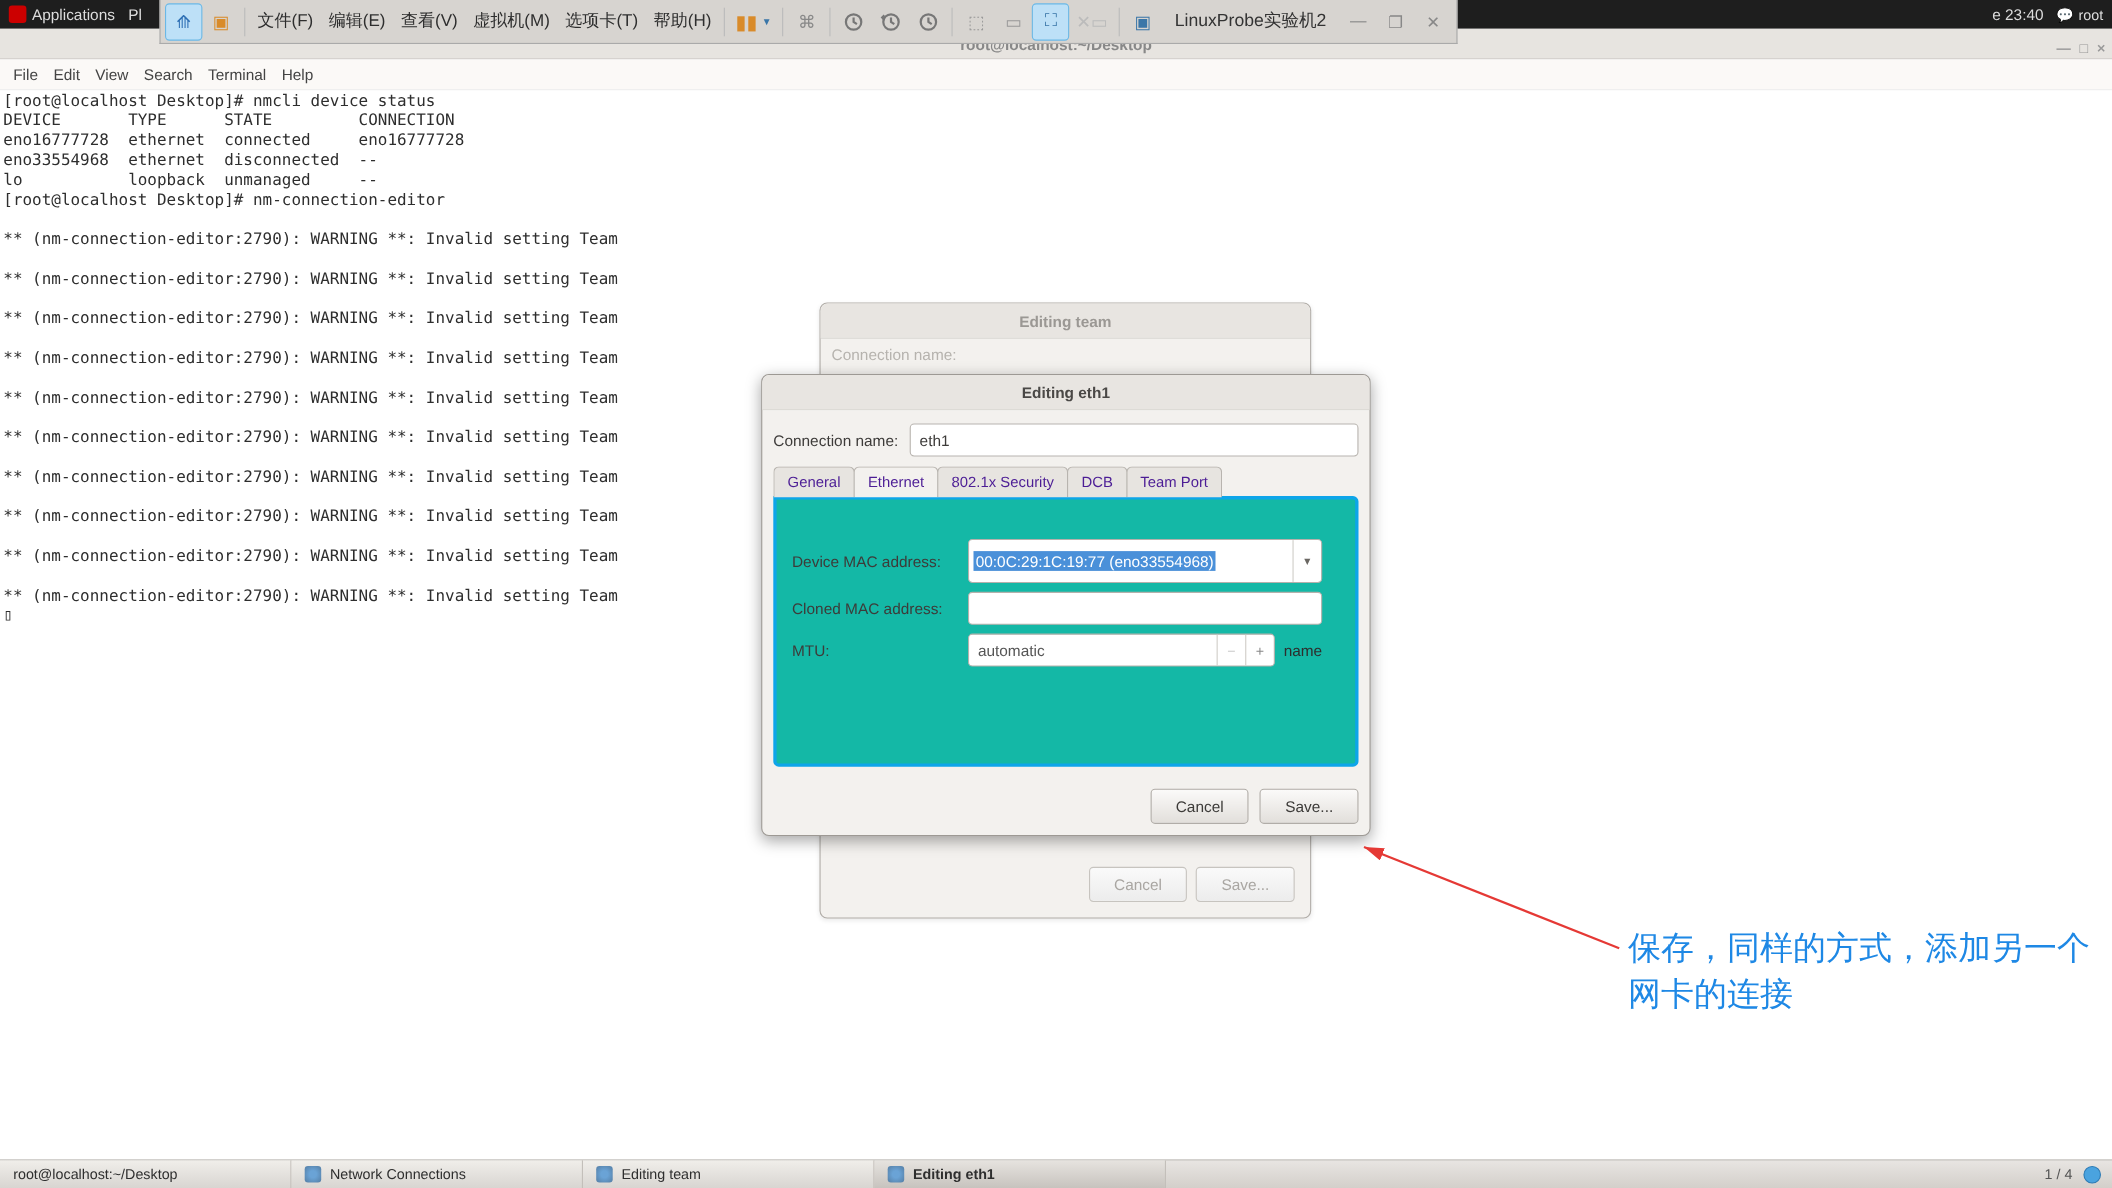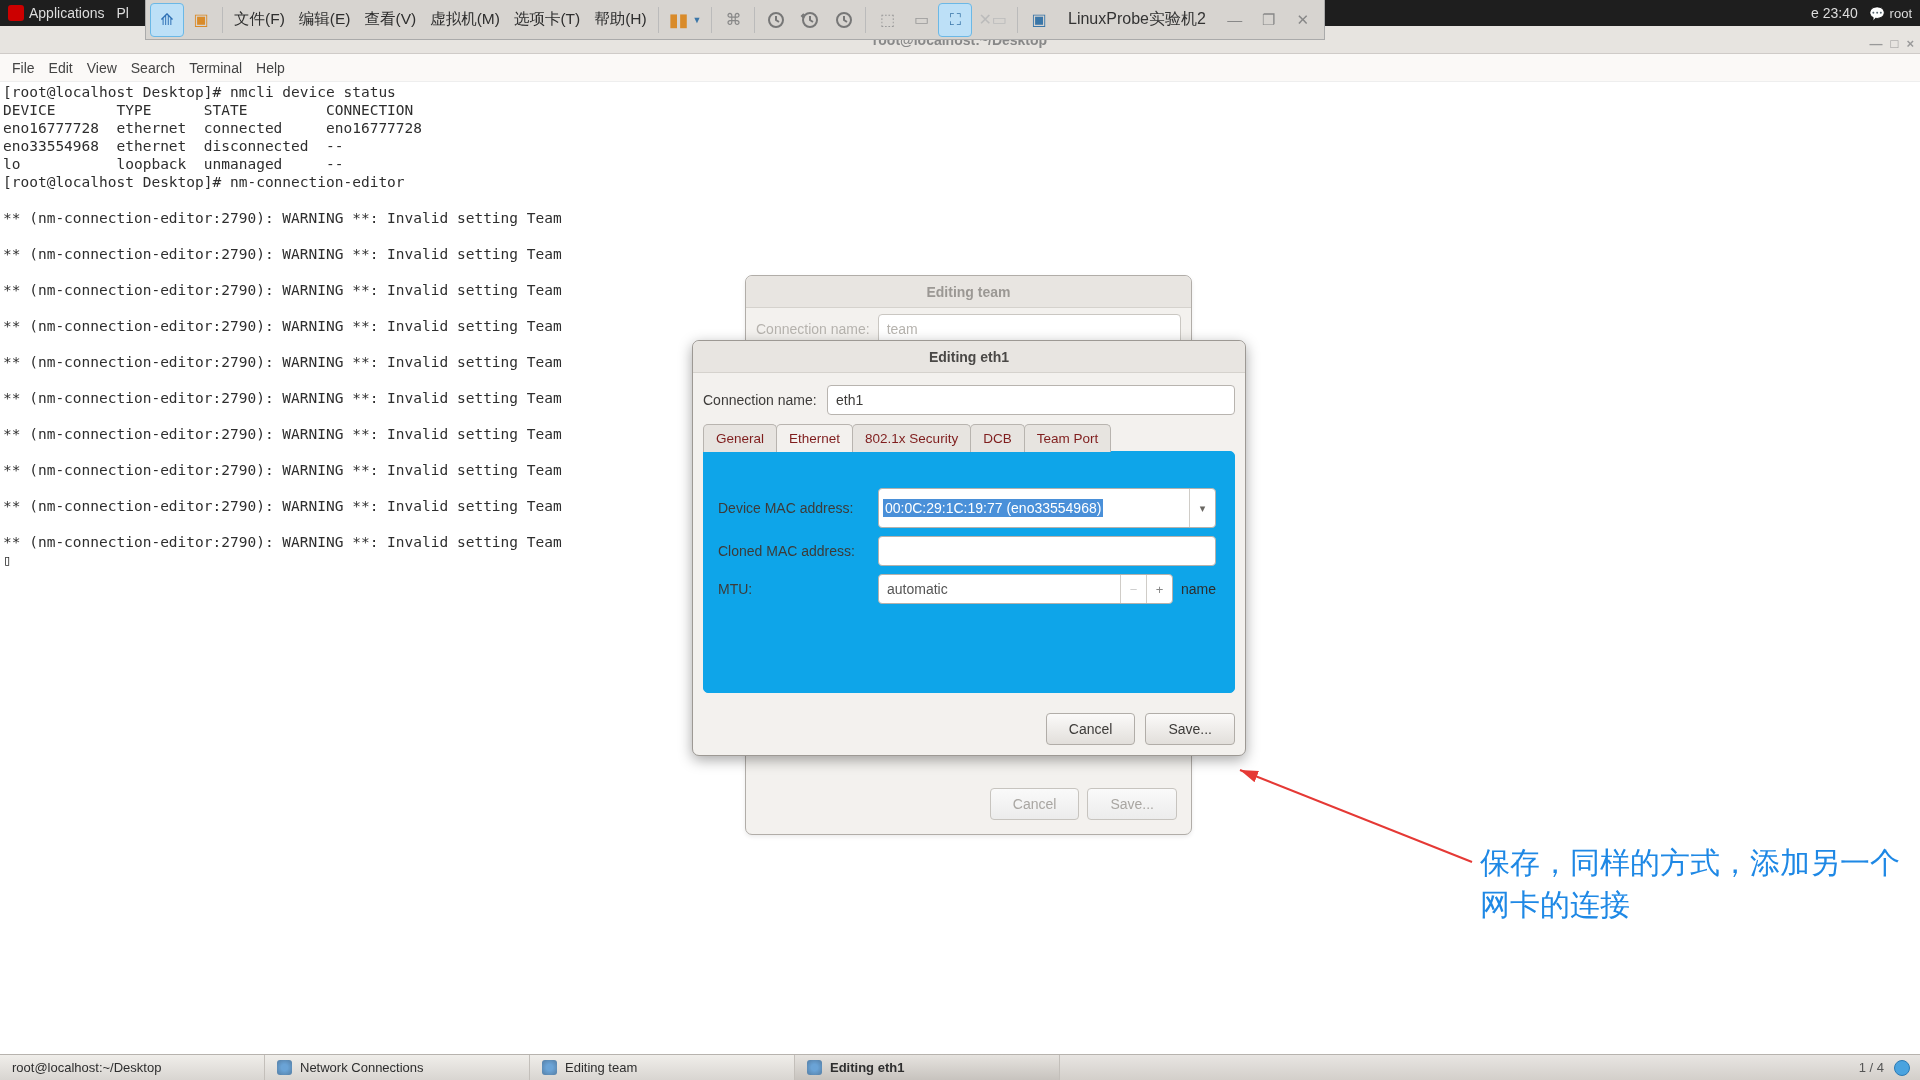--- a/index.html
+++ b/index.html
@@ -44,23 +44,23 @@
 .dlg-back .btn { height: 32px; padding: 0 22px; border: 1px solid #c7c4bf; background: linear-gradient(#fafafa,#ececec); border-radius: 4px; color: #a9a6a2; font-size: 14px; }
 
 
 .dlg { position: absolute; left: 692px; top: 340px; width: 554px; background: #f3f1ee; border: 1px solid #9d9994; border-radius: 7px; box-shadow: 0 4px 14px rgba(0,0,0,0.35); }
 .dlg .title { text-align: center; background: #e8e5e1; height: 32px; line-height: 32px; font-weight: bold; color: #4a4846; font-size: 14px; border-radius: 7px 7px 0 0; border-bottom: 1px solid #d5d2cd; }
 .dlg .body { padding: 8px 10px 10px 10px; }
 .dlg .row { display: flex; align-items: center; margin: 4px 0; }
 .dlg label { text-align: left; margin-right: 8px; font-size: 14px; color: #3d3b39; }
 .dlg input[type=text] { flex: 1; height: 30px; border: 1px solid #b8b4af; border-radius: 4px; padding: 0 8px; background: #fff; font-size: 14px; color: #3d3b39; }
 .tabs { display: flex; margin-top: 8px; position: relative; top: 1px; }
-.tab { padding: 6px 12px; border: 1px solid #b8b4af; border-bottom: none; background: #e7e4e0; font-size: 13.5px; color: #7f1d1d; border-radius: 5px 5px 0 0; margin-right: -1px; position: relative; cursor: default; }
+.tab { padding: 6px 12px; border: 1px solid #b8b4af; border-bottom: none; background: #e7e4e0; font-size: 13.5px; color: #4c1d95; border-radius: 5px 5px 0 0; margin-right: -1px; position: relative; cursor: default; }
 .tab.active { background: #f3f1ee; z-index: 2; }
-.tab-content { border: 1px solid #0ea5e9; border-radius: 0 5px 5px 5px; padding: 28px 18px 80px 14px; background: #0ea5e9; }
+.tab-content { border: 3px solid #0ea5e9; border-radius: 0 5px 5px 5px; padding: 28px 30px 80px 14px; background: #14b8a6; }
 .tab-content .frow { display: flex; align-items: center; margin: 8px 0; }
 .tab-content .frow label { width: 152px; font-size: 14px; }
 .combo { flex: 1; display: flex; align-items: center; border: 1px solid #b5b1ac; border-radius: 4px; background: #fff; height: 40px; }
 .combo .sel { background: #4a90d9; color: #fff; padding: 1px 2px; margin: 0 4px; font-size: 14px; }
 .combo .arrow { width: 26px; text-align: center; color: #6a6762; border-left: 1px solid #d0cdc8; align-self: stretch; display: flex; align-items: center; justify-content: center; font-size: 11px; }
 .combo .sp { flex: 1; }
 .plain { flex: 1; height: 30px; border: 1px solid #b5b1ac; border-radius: 4px; background: #fff; padding: 0 8px; font-size: 14px; }
 .spin { flex: 1; display: flex; align-items: center; height: 30px; border: 1px solid #b5b1ac; border-radius: 4px; background: #fff; }
 .spin .val { flex: 1; padding: 0 8px; color: #555; font-size: 14px; }
 .spin .sb { width: 26px; text-align: center; border-left: 1px solid #d0cdc8; height: 100%; display: flex; align-items: center; justify-content: center; color: #888; }
@@ -209,21 +209,20 @@
 ** (nm-connection-editor:2790): WARNING **: Invalid setting Team
 
 ** (nm-connection-editor:2790): WARNING **: Invalid setting Team
 ▯</pre>
 </div>
 
 <div class="dlg-back">
   <div class="title">Editing team</div>
   <div class="row">
     <label>Connection name:</label>
-    <input type="text" value="team" style="">
   </div>
   <div class="btns">
     <button class="btn">Cancel</button>
     <button class="btn">Save...</button>
   </div>
 </div>
 
 <div class="dlg">
   <div class="title">Editing eth1</div>
   <div class="body">

